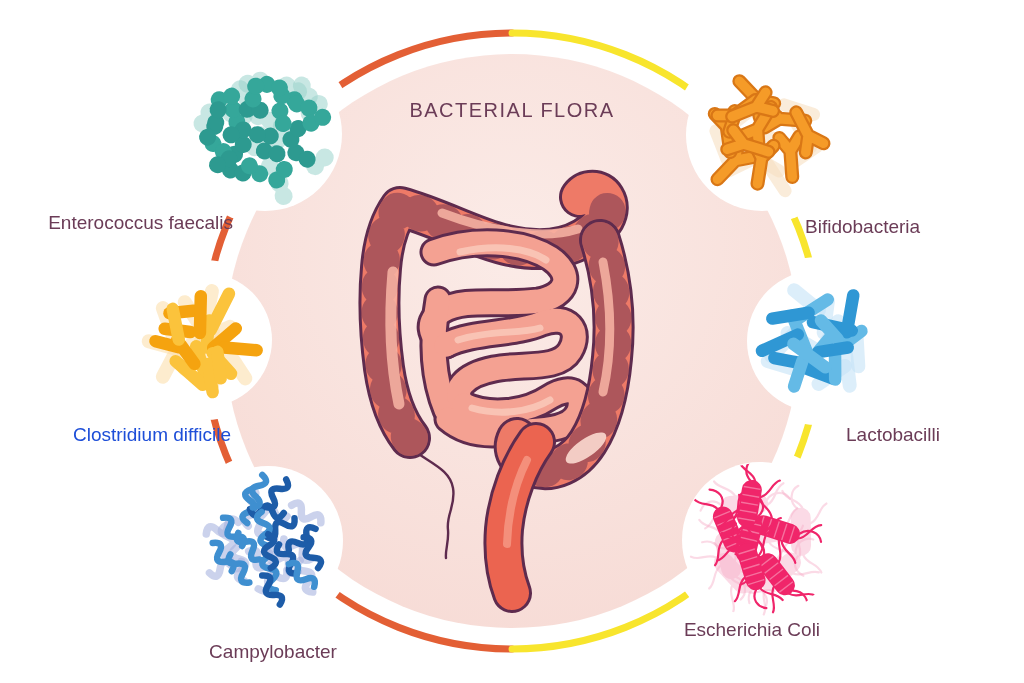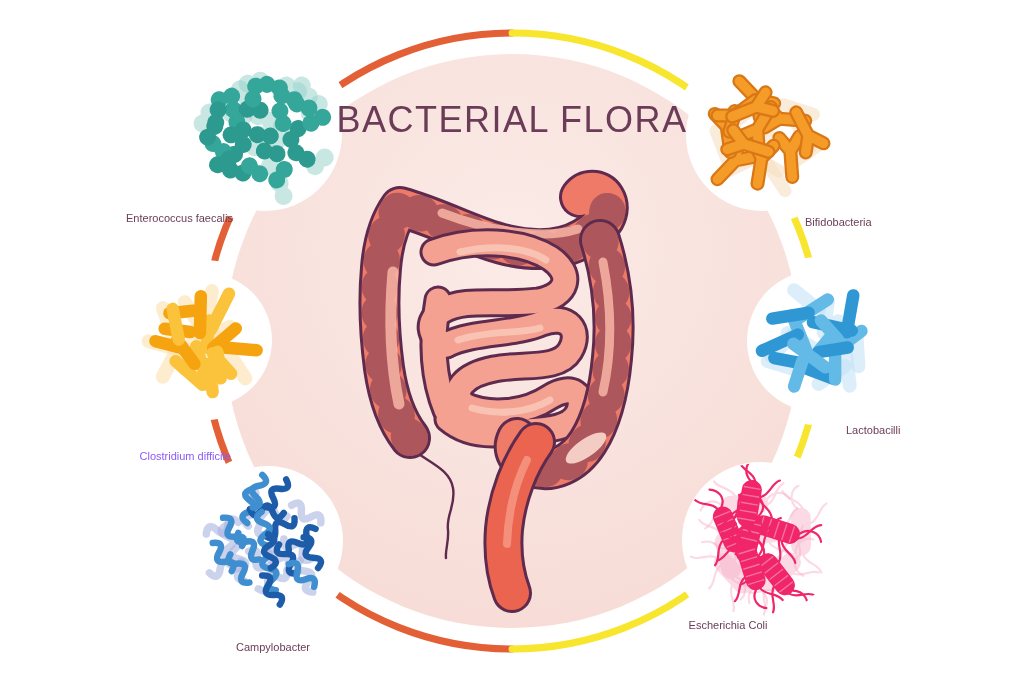--- a/index.html
+++ b/index.html
@@ -1,28 +1,28 @@
 <!DOCTYPE html>
 <html><head>
 <meta charset="utf-8">
 <style>
   html,body{margin:0;padding:0;background:#ffffff;}
   #stage{position:relative;width:1024px;height:683px;background:#ffffff;overflow:hidden;
          font-family:"Liberation Sans",sans-serif;}
   #scene{position:absolute;left:0;top:0;}
   .t{fill:none;stroke-linecap:round;stroke-linejoin:round;}
   .title{position:absolute;left:262px;top:99px;width:500px;text-align:center;
-         font-size:36px;letter-spacing:1.5px;color:#6b3c57;}
-  .label{position:absolute;font-size:11px;color:#6b3c57;white-space:nowrap;}
+         font-size:20px;letter-spacing:1.5px;color:#6b3c57;}
+  .label{position:absolute;font-size:19px;color:#6b3c57;white-space:nowrap;}
   #lbl-enterococcus{left:33px;top:212px;width:200px;text-align:right;}
   #lbl-clostridium{left:31px;top:424px;width:200px;text-align:right;}
   #lbl-campylobacter{left:173px;top:616px;width:200px;text-align:center;}
   #lbl-bifidobacteria{left:805px;top:216px;}
   #lbl-lactobacilli{left:810px;top:424px;}
-  #lbl-ecoli{left:628px;top:619px;width:200px;text-align:center;}
+  #lbl-ecoli{left:652px;top:619px;width:200px;text-align:center;}
 </style>
 </head>
 <body>
 
 <div id="stage">
 
   <svg id="scene" width="1024" height="683" viewBox="0 0 1024 683">
     <defs>
       <radialGradient id="gradPink" cx="0.5" cy="0.34" r="0.85">
         <stop offset="0" stop-color="#fbebe7"></stop>
@@ -540,18 +540,18 @@
               <line x1="16" y1="-8.5" x2="16" y2="8.5" stroke="#ffffff" stroke-width="1.4" opacity="0.35"></line>
             </g>
           </g>
         </g>
       </g>
   </svg>
 
   <div class="title" style="color: rgb(107, 60, 87);">BACTERIAL FLORA</div>
 
   <span class="label" id="lbl-enterococcus" style="color: rgb(107, 60, 87);">Enterococcus faecalis</span>
-  <span class="label" id="lbl-clostridium" style="color: #8b5cf6; margin-top: 26px;">Clostridium difficile</span>
+  <span class="label" id="lbl-clostridium" style="color: #1d4ed8;">Clostridium difficile</span>
   <span class="label" id="lbl-campylobacter" style="color: rgb(107, 60, 87); margin-top: 25px;">Campylobacter</span>
   <span class="label" id="lbl-bifidobacteria" style="color: rgb(107, 60, 87); text-align: right;">Bifidobacteria</span>
   <span class="label" id="lbl-lactobacilli" style="color: rgb(107, 60, 87); padding-left: 36px;">Lactobacilli</span>
   <span class="label" id="lbl-ecoli" style="color: rgb(107, 60, 87);">Escherichia Coli</span>
 </div>
 
 </body></html>

